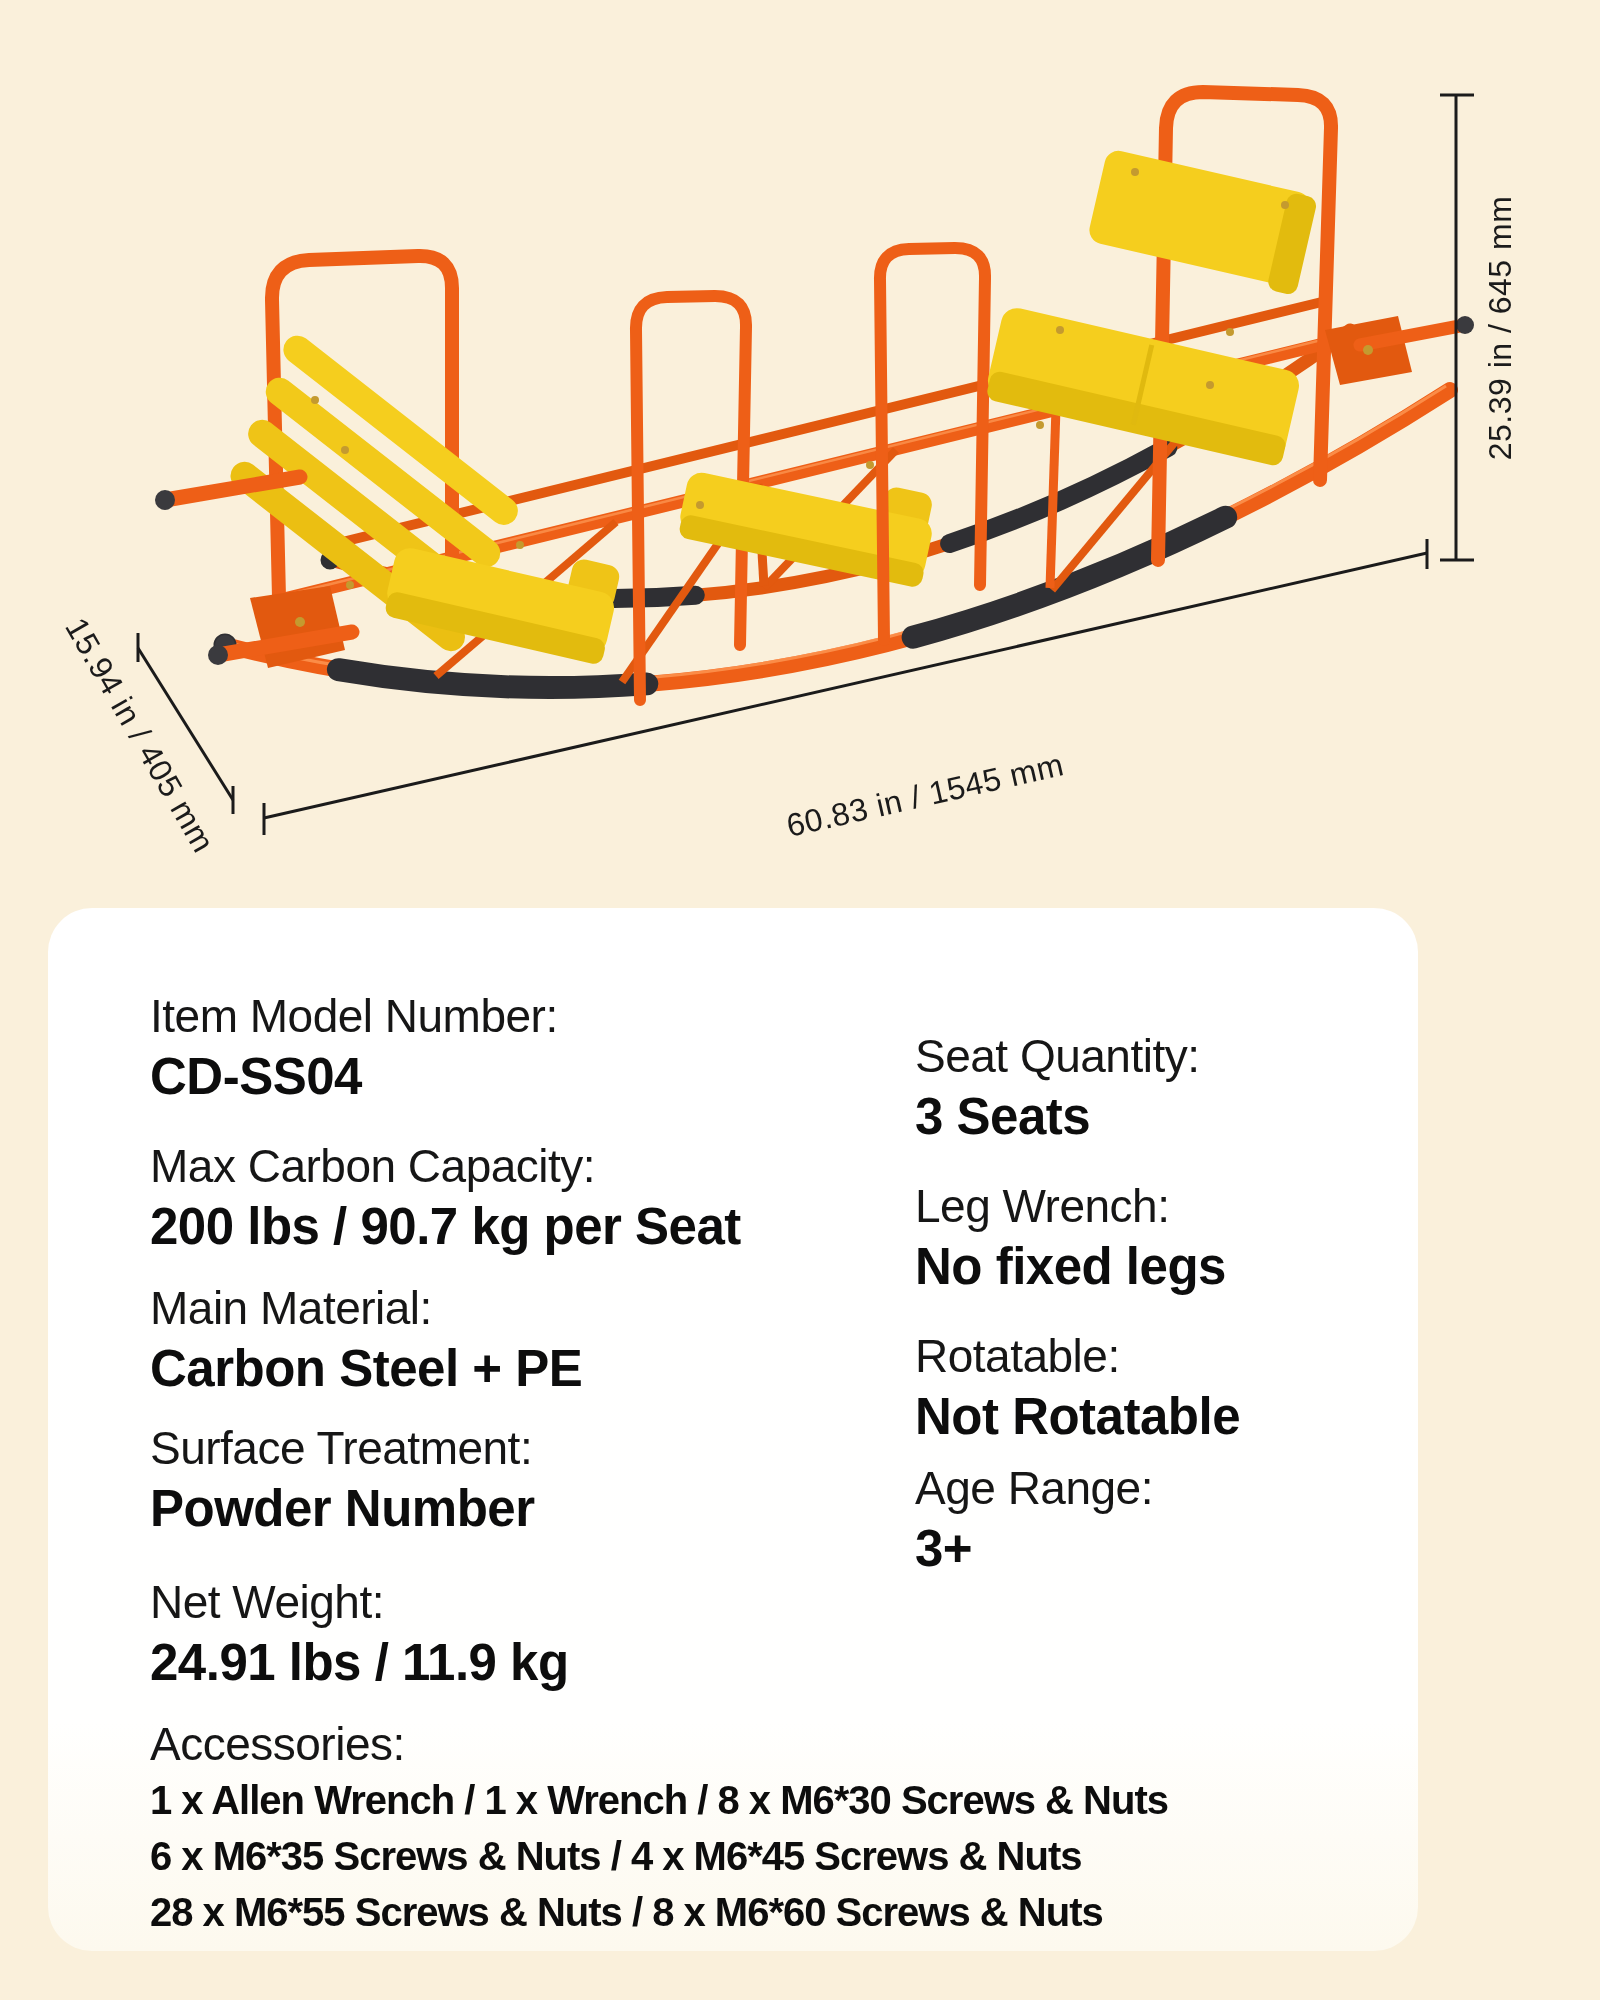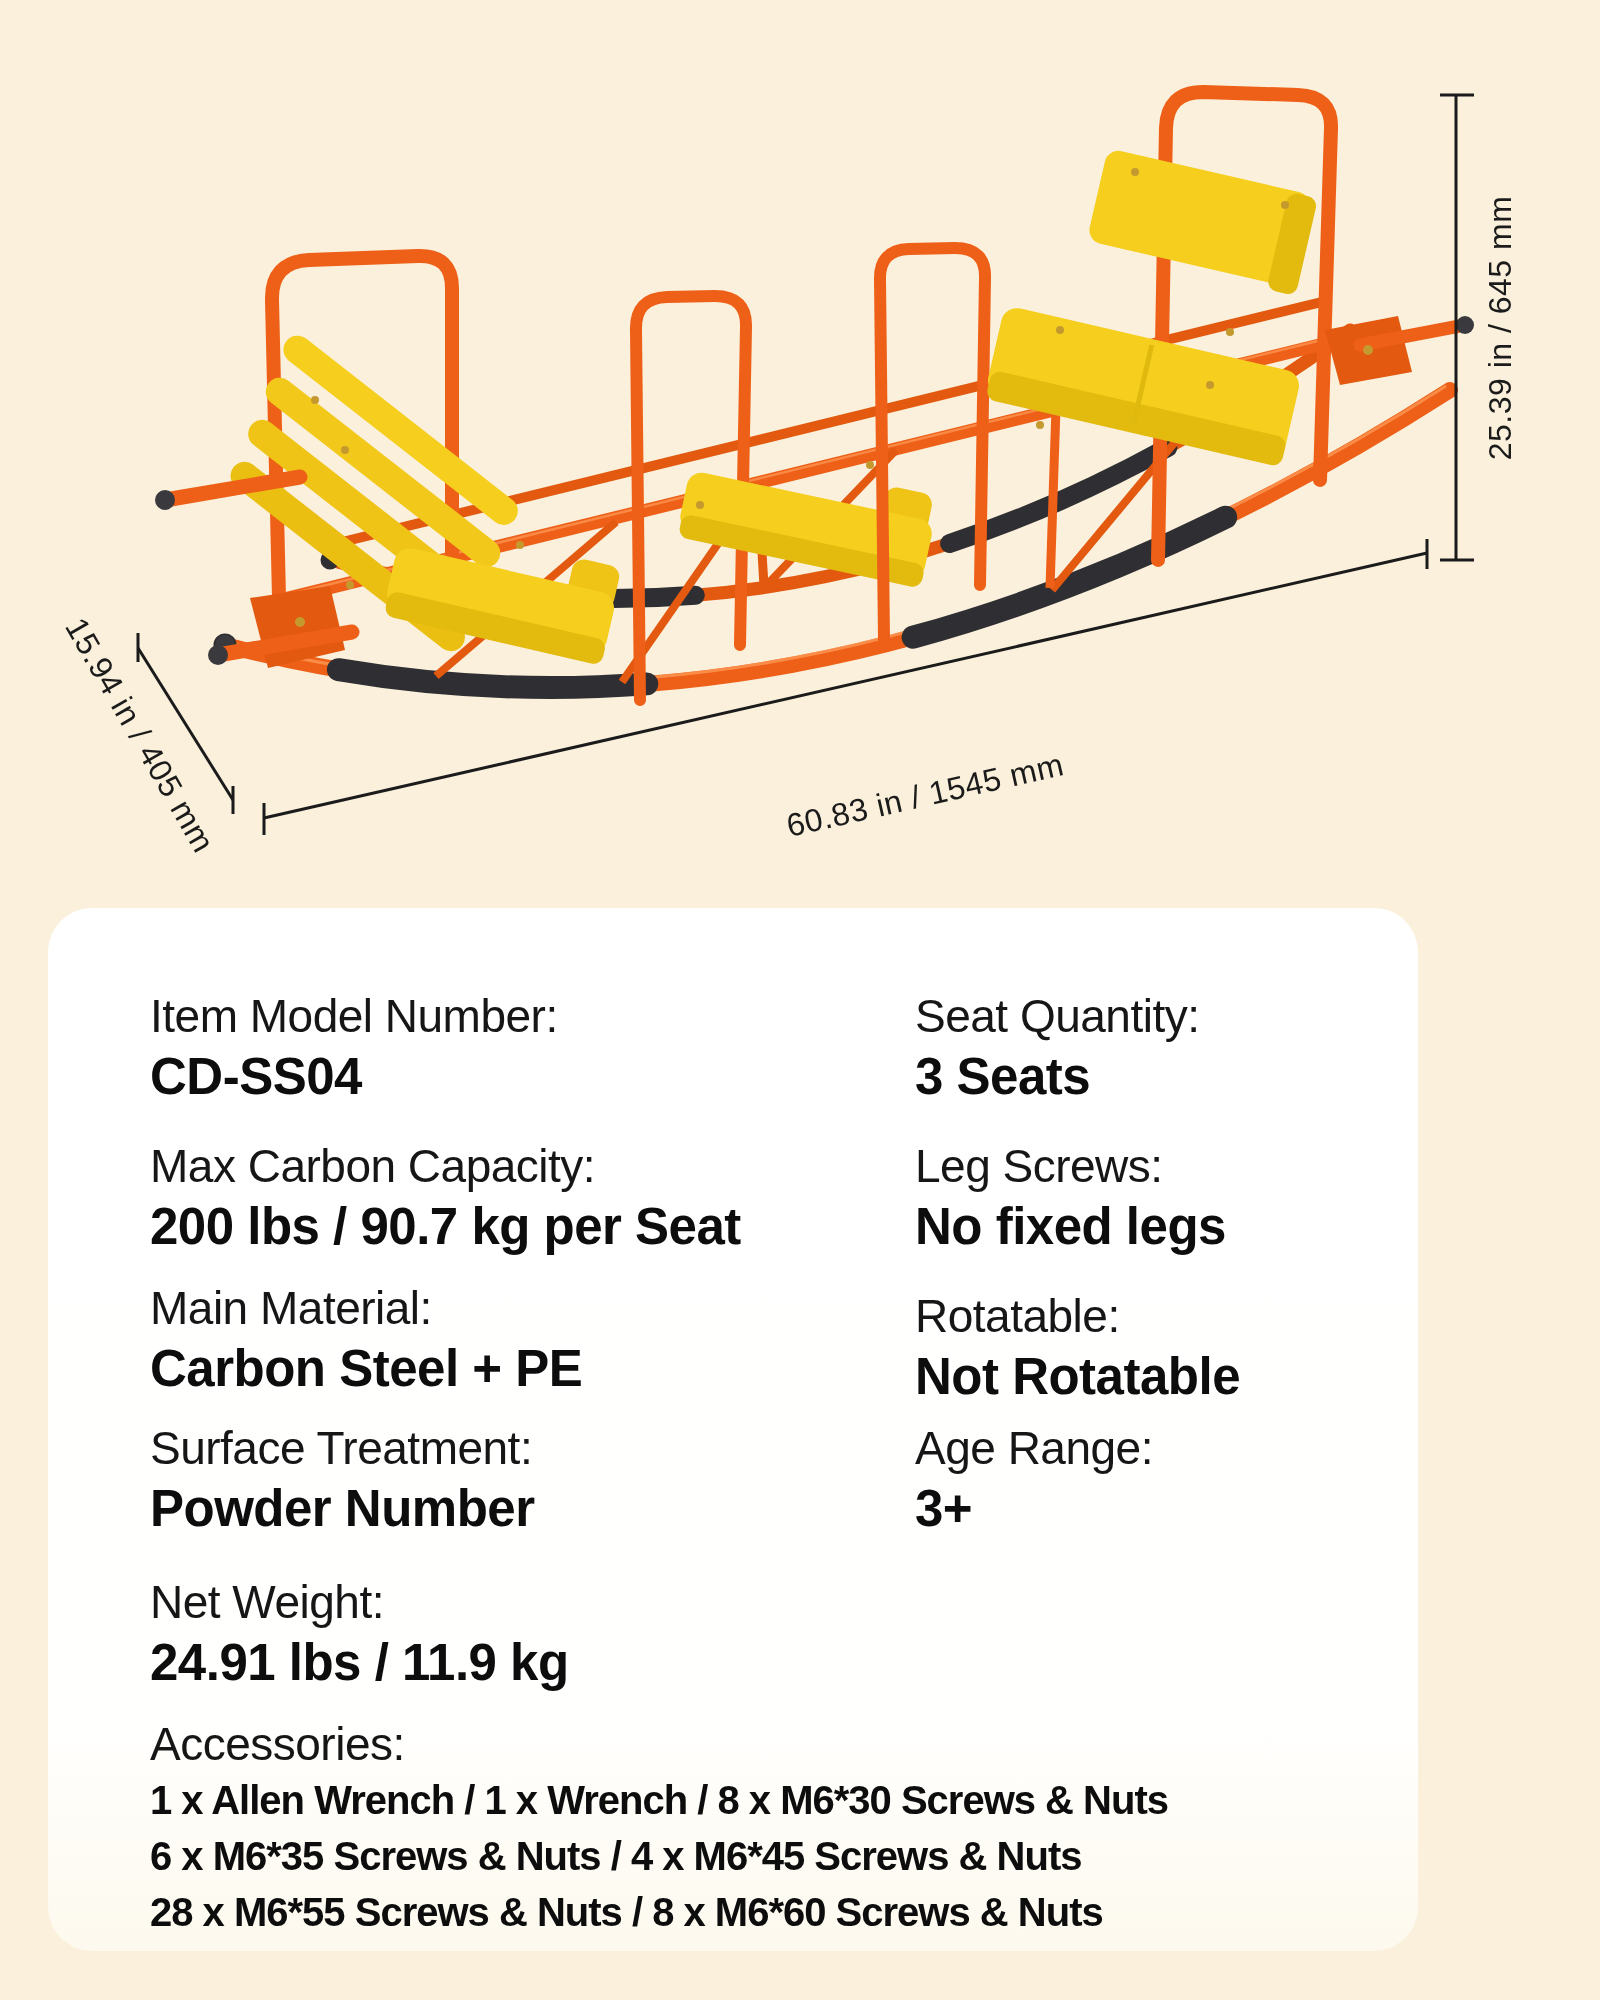--- a/index.html
+++ b/index.html
@@ -12,21 +12,21 @@
   .hero{position:absolute;left:0;top:0;width:1600px;height:908px;}
   .hero svg{display:block;width:1600px;height:908px;}
 
   .panel{
     position:absolute;left:48px;top:908px;width:1370px;height:1043px;
     background:linear-gradient(180deg,#FFFFFF 0%,#FFFFFE 78%,#FDF9EE 100%);
     border-radius:44px;
   }
   .spec-group{position:absolute;}
   .col-left{left:102px;}
-  .col-right{left:867px;}
+  .col-right{left:867px;margin-top:40px;}
   .spec-label{
     font-size:46px;line-height:56px;font-weight:400;color:#161616;
     letter-spacing:-0.5px;white-space:nowrap;
   }
   .spec-value{
     font-size:51px;line-height:58px;font-weight:700;color:#0d0d0d;
     letter-spacing:-0.5px;margin-top:4px;white-space:nowrap;
   }
   .acc-line{
     font-size:40px;line-height:56px;font-weight:700;color:#0d0d0d;
@@ -180,21 +180,21 @@
     <div class="spec-group col-left" style="top:666px">
       <div class="spec-label">Net Weight:</div>
       <div class="spec-value">24.91 lbs / 11.9 kg</div>
     </div>
 
     <div class="spec-group col-right" style="top:80px">
       <div class="spec-label">Seat Quantity:</div>
       <div class="spec-value">3 Seats</div>
     </div>
     <div class="spec-group col-right" style="top:230px">
-      <div class="spec-label">Leg Screws:</div>
+      <div class="spec-label">Leg Wrench:</div>
       <div class="spec-value">No fixed legs</div>
     </div>
     <div class="spec-group col-right" style="top:380px">
       <div class="spec-label">Rotatable:</div>
       <div class="spec-value">Not Rotatable</div>
     </div>
     <div class="spec-group col-right" style="top:512px">
       <div class="spec-label">Age Range:</div>
       <div class="spec-value">3+</div>
     </div>

